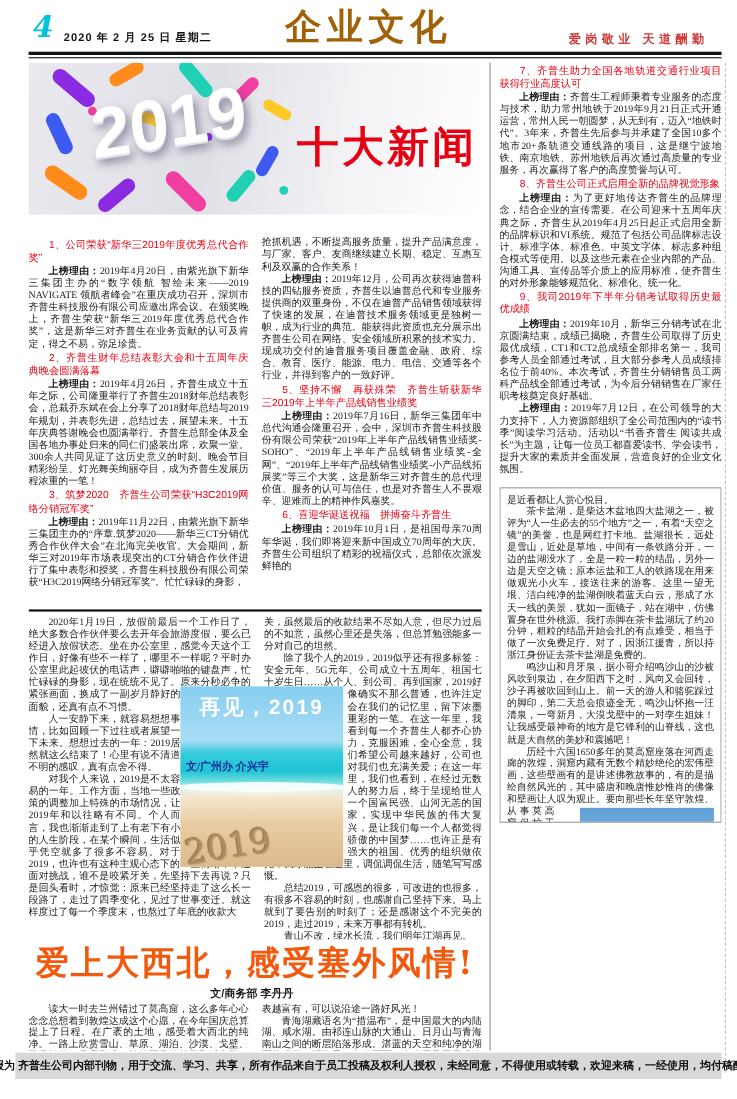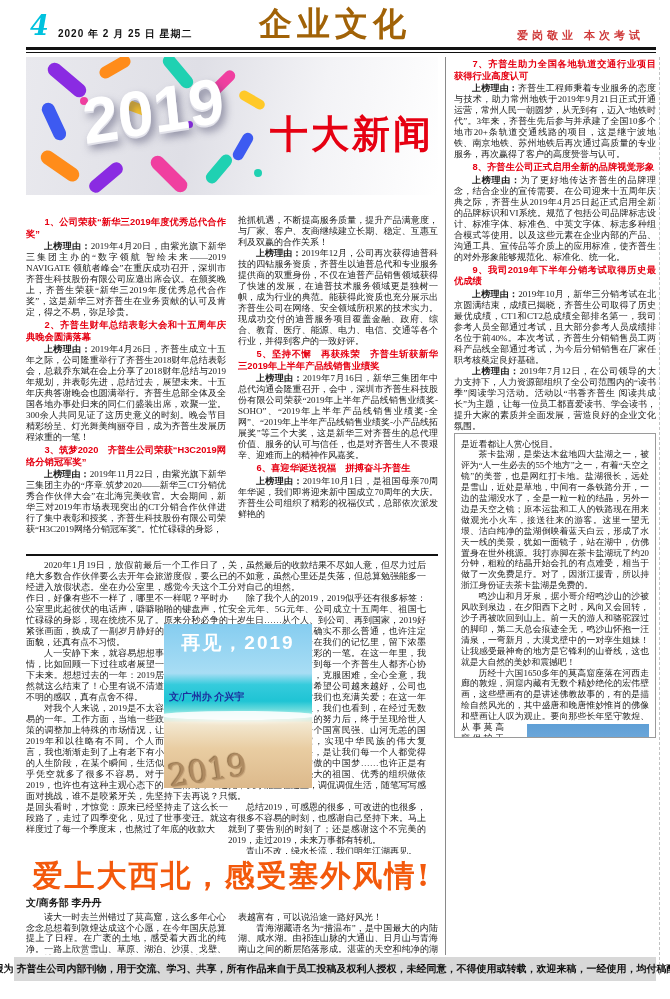--- a/index.html
+++ b/index.html
@@ -28,71 +28,71 @@
   .confetti i{position:absolute;border-radius:8px;display:block}
   .confetti .dot{border-radius:50%}
   .banner-year{position:absolute;left:56px;top:22px;font-family:"Liberation Sans",sans-serif;font-weight:800;font-size:64px;line-height:1;color:#fff;transform:rotate(-9deg) skewX(-3deg);
     text-shadow:0 2px 0 #e2e2ea,3px 6px 9px rgba(60,60,95,.55)}
   .banner-title{position:absolute;left:244px;top:58px;font-family:"Liberation Sans",sans-serif;font-weight:800;font-size:38px;line-height:1;color:#e60012;letter-spacing:3px}
 
   
   .topnews{display:flex;gap:12px;height:334px;overflow:hidden;margin-top:20px}
   .ncol{width:200px;font-size:9px;line-height:11px;text-align:justify}
   .col3{font-size:9px;line-height:11px;text-align:justify}
-  .hl{font-family:"Liberation Sans",sans-serif;font-weight:bold;color:#e60012;font-size:9.3px;line-height:11.5px;text-indent:2em;margin:2px 0 1px}
+  .hl{font-family:"Liberation Sans",sans-serif;font-weight:normal;color:#e60012;font-size:9.3px;line-height:11.5px;text-indent:2em;margin:2px 0 1px}
   .nb{text-indent:2em}
   .lead{font-family:"Liberation Sans",sans-serif;font-weight:bold}
   .ct{text-indent:0}
 
   .hdiv{border-top:2px solid #111;margin:5px 0 4px}
 
   
   .essay{position:relative;height:294px;overflow:hidden}
-  .ecols{display:flex;}
+  .ecols{display:flex;gap:12px}
   .ecol1{width:202px}
   .ecol2{width:198px}
   .essay p,.essay .chunkp{font-size:9px;line-height:11px;text-align:justify}
   .ep{text-indent:2em}
   .sp-r{float:right;width:64px;height:152px}
   .sp-l{float:left;width:76px;height:150px}
   .beach{position:absolute;left:138px;top:64px;width:148px;height:164px;overflow:hidden;
     background:linear-gradient(180deg,#86cdf0 0%,#a8ddf4 30%,#35cbdc 37%,#1fc4d4 47%,#8fe7e2 55%,#f3e9d2 60%,#e9cda2 76%,#dcb98b 100%)}
   .beach::after{content:"";position:absolute;left:-6px;right:-6px;top:53%;height:9px;background:rgba(255,255,255,.9);border-radius:50%;box-shadow:0 2px 4px rgba(255,255,255,.7)}
   .beach-title{position:absolute;top:6px;left:0;right:0;text-align:center;color:#fff;font-weight:bold;font-size:19px;letter-spacing:2px;font-family:"Liberation Sans",sans-serif}
   .beach-byline{position:absolute;top:66px;left:5px;color:#1c2f9e;font-weight:bold;font-size:10px;font-family:Liberation Serif, serif}
   .beach-sand{position:absolute;bottom:0;left:4px;font-size:31px;color:#a9855c;transform:rotate(-9deg);font-family:"DejaVu Serif",serif;opacity:.9;
     text-shadow:1px 1px 0 #caa87e,-1px -1px 1px #8a6a44}
 
   
   .travel-hl{margin-top:5px;text-align:center;font-family:"DejaVu Serif",serif;font-weight:bold;font-size:30px;line-height:34px;color:#f3590c;letter-spacing:2px}
-  .travel-byline{text-align:left;font-weight:bold;font-size:10px;font-family:"Liberation Sans",sans-serif;padding-right:6px;margin:3px 0 2px}
+  .travel-byline{text-align:center;font-weight:bold;font-size:10px;font-family:"Liberation Sans",sans-serif;padding-right:6px;margin:3px 0 2px}
   .travelcols{display:flex;gap:12px;height:64px;overflow:hidden}
   .tcol{width:200px;font-size:9px;line-height:10.6px;text-align:justify}
   .tcol p{text-indent:2em}
   .tcol p.ct{text-indent:0}
 
   
-  .tbox{border:1px solid #9a9a9a;margin-top:1px;padding:5px 6px;height:305px;overflow:hidden}
+  .tbox{border:1px solid #9a9a9a;margin-top:11px;padding:5px 6px;height:305px;overflow:hidden}
   .tb{font-size:8.8px;line-height:10.9px;text-indent:2em;text-align:justify}
   .tb.ct{text-indent:0}
   .camelwrap{float:right;width:140px;height:168px;margin:2px 0 2px 5px;display:block;overflow:hidden}
 
   
   .footer{position:absolute;left:14px;right:14px;top:957px;height:24px;background:#d8d8d8;display:flex;align-items:center;justify-content:center}
   .footer span{font-family:"Liberation Sans",sans-serif;font-weight:bold;font-size:10px;color:#111;white-space:nowrap}
 </style>
 </head>
 <body>
 
 <div class="page">
 
   <div class="pagenum">4</div>
   <div class="dateline">2020 年 2 月 25 日  星期二</div>
   <div class="masthead">企业文化</div>
-  <div class="slogan">爱岗敬业  本次考试</div>
+  <div class="slogan">爱岗敬业  天道酬勤</div>
   <div class="rules"></div>
 
   <div class="main">
 
     <div class="leftblock">
 
       <div class="banner">
         <div class="confetti">
           <i style="left:18px;top:16px;width:46px;height:14px;background:#8a2be2;transform:rotate(40deg)"></i>
           <i style="left:72px;top:4px;width:34px;height:12px;background:#ff8c1a;transform:rotate(-30deg)"></i>

